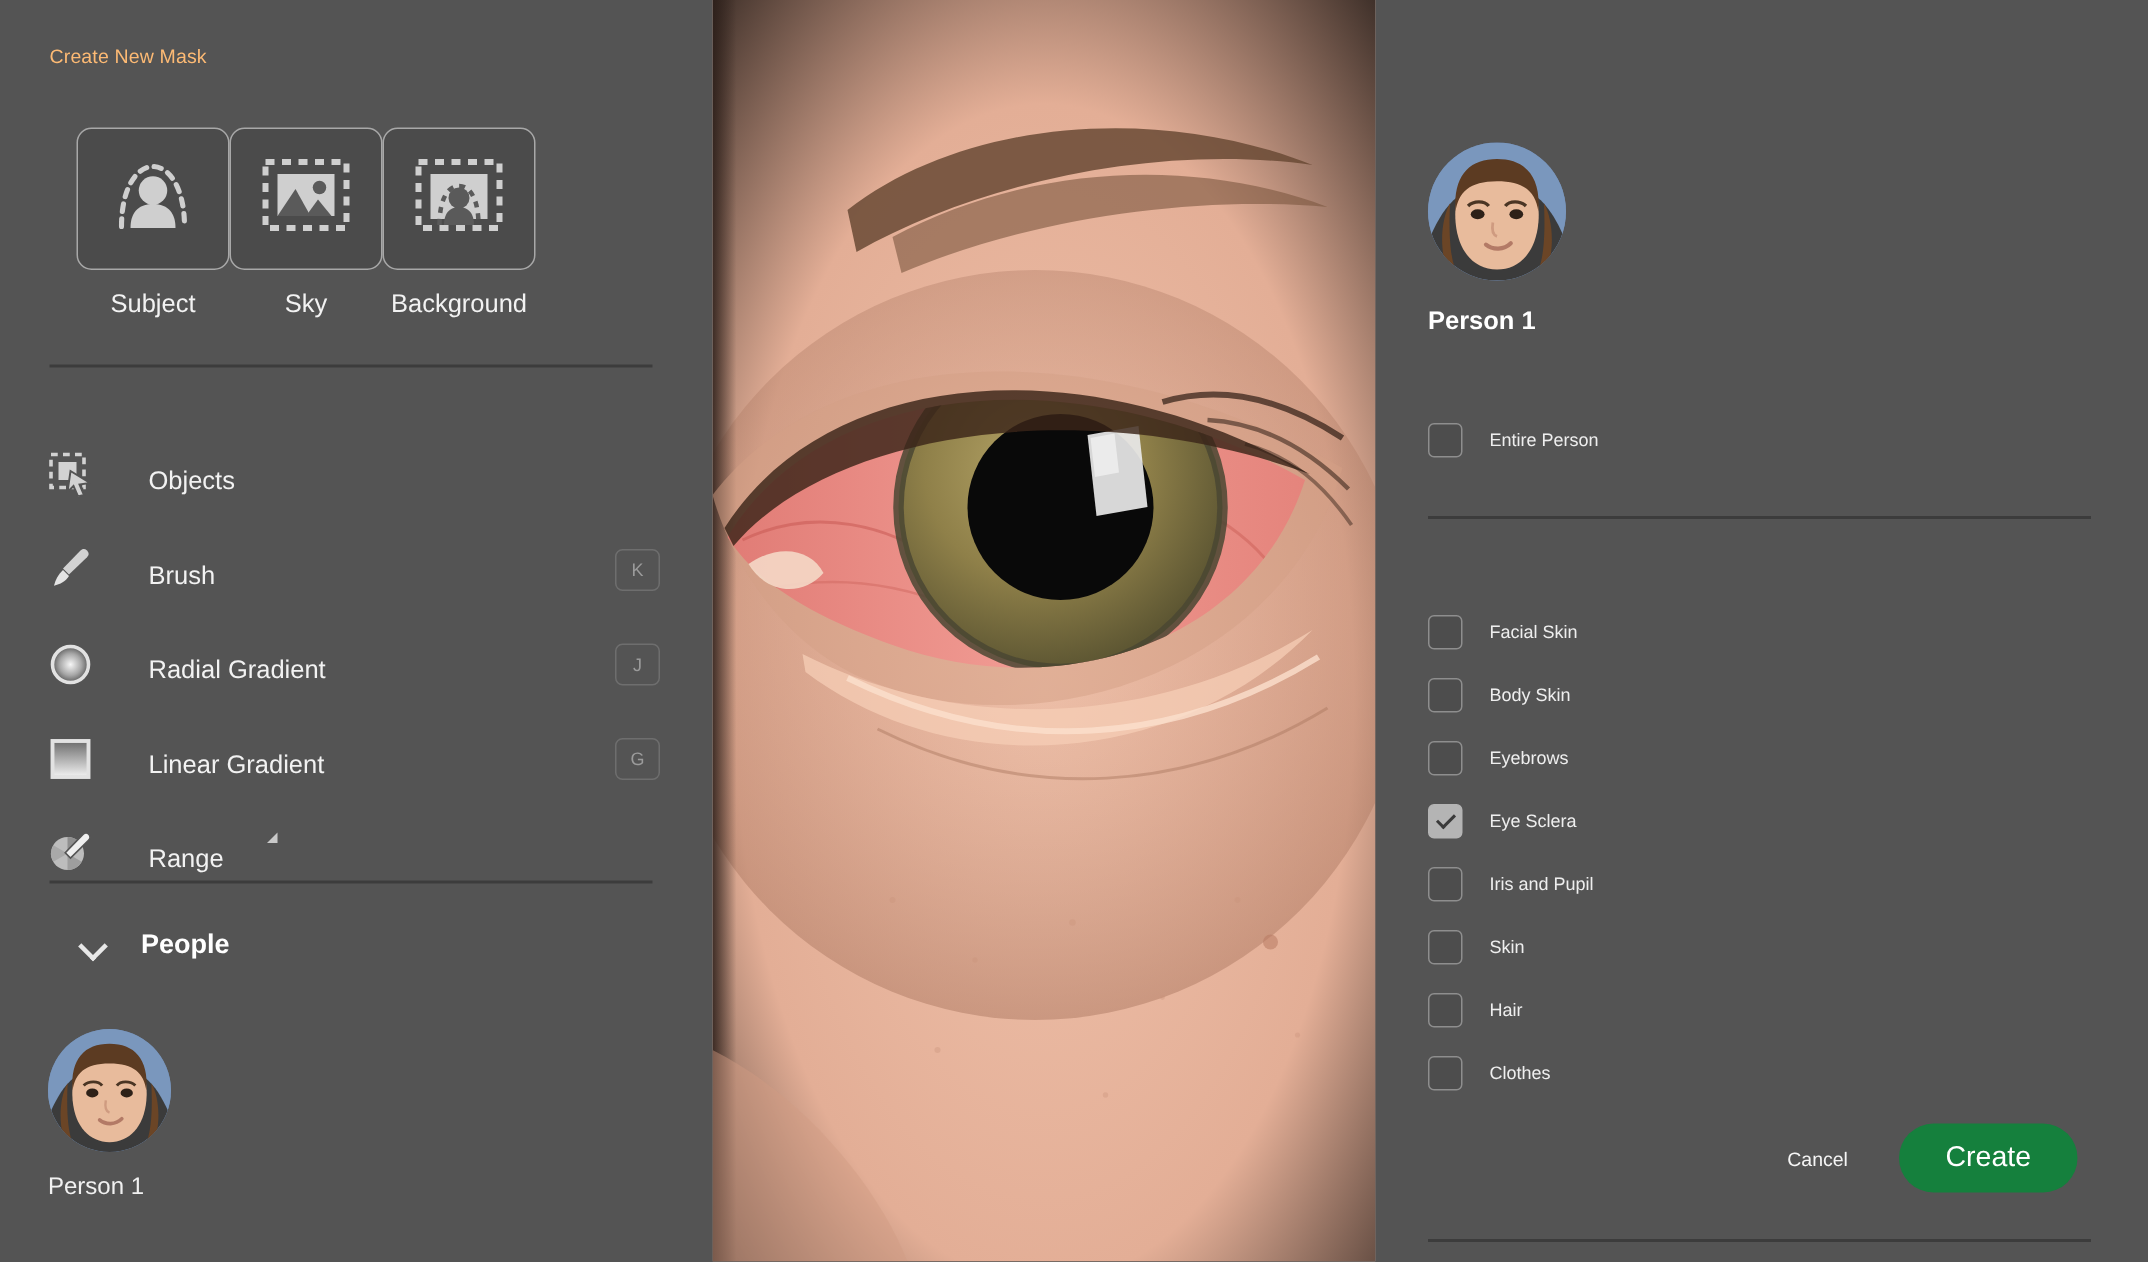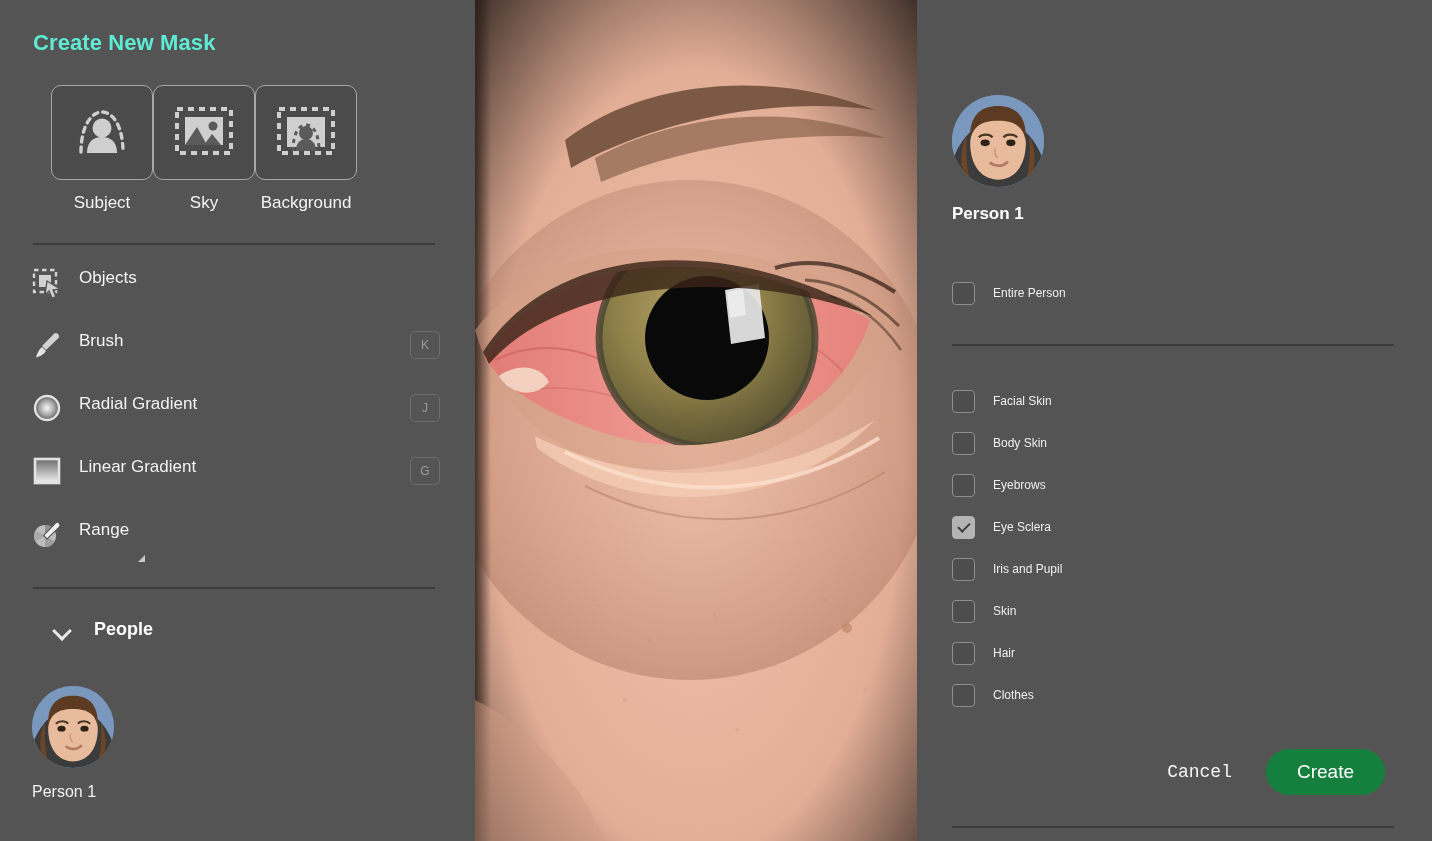--- a/index.html
+++ b/index.html
@@ -17,22 +17,22 @@
     overflow:hidden; background:#c89a86;
   }
   .photo svg { display:block; width:442px; height:841px; }
 
   
   .panel { position:absolute; top:0; height:841px; background:#545454; }
   .panel-left  { left:0;    width:475px; }
   .panel-right { left:917px; width:515px; }
 
   .panel-title {
-    position:absolute; font-size:22px; font-weight:bold;
-    color:#5eead4; letter-spacing:0.1px; white-space:nowrap;
+    position:absolute; font-size:13px; font-weight:normal;
+    color:#fdba74; letter-spacing:0.1px; white-space:nowrap;
   }
   .panel-left .panel-title  { left:33px;  top:30px; }
 
   
   .preset-row { position:absolute; left:51px; top:85px; display:flex; }
   .preset { width:102px; display:flex; flex-direction:column; align-items:center; cursor:pointer; }
   .preset-box {
     width:102px; height:95px; border:1.5px solid #a8a8a8;
     border-radius:10px; background:#4b4b4b;
     display:flex; align-items:center; justify-content:center;
@@ -44,22 +44,23 @@
   
   .divider { position:absolute; height:2px; background:#3c3c3c; }
   .div-left-1  { left:33px;  top:243px; width:402px; }
   .div-left-2  { left:33px;  top:587px; width:402px; }
   .div-right-1 { left:952px; top:344px; width:442px; }
   .div-right-2 { left:952px; top:826px; width:442px; }
 
   
   .tools { position:absolute; left:0; top:268px; width:475px; }
   .tool-row {
-    position:relative; height:63px; display:flex; align-items:flex-start;
+    position:relative; height:63px; display:flex; align-items:flex-end;
     cursor:pointer;
+    gap:20px;
   }
   .tool-icon {
     width:40px; margin-left:27px; display:flex;
     align-items:center; justify-content:center;
   }
   .tool-label {
     margin-left:12px; font-size:17px; color:#f2f2f2; white-space:nowrap;
   }
   .tool-caret {
     margin-left:9px; width:0; height:0;
@@ -121,30 +122,30 @@
   }
   .cb.checked { background:#b4b4b4; border-color:#b4b4b4; }
   .cb.checked::after {
     content:""; width:10px; height:5px;
     border-left:2.6px solid #3a3a3a; border-bottom:2.6px solid #3a3a3a;
     transform:rotate(-45deg) translate(1px,-1px);
   }
   .cb-label { margin-left:18px; font-size:12px; color:#eeeeee; white-space:nowrap; }
 
   .cb-entire { top:280px; }
-  .cb-list-item { left:952px; }
+  .cb-list-item { left:952px;margin-top:20px; }
 
   
   .actions {
     position:absolute; right:47px; top:749px;
     display:flex; align-items:center; gap:24px;
   }
   .btn-cancel {
     background:none; border:none; cursor:pointer;
-    font-family:Liberation Mono, monospace; font-size:18px; color:#f5f5f5;
+    font-family:Liberation Sans, sans-serif; font-size:13px; color:#f5f5f5;
     padding:8px 10px;
   }
   .btn-create {
     border:none; cursor:pointer; font-family:inherit;
     font-size:19px; color:#ffffff; background:#15803d;
     padding:12px 31px; border-radius:26px; font-weight:500;
   }
 </style>
 </head>
 <body>

